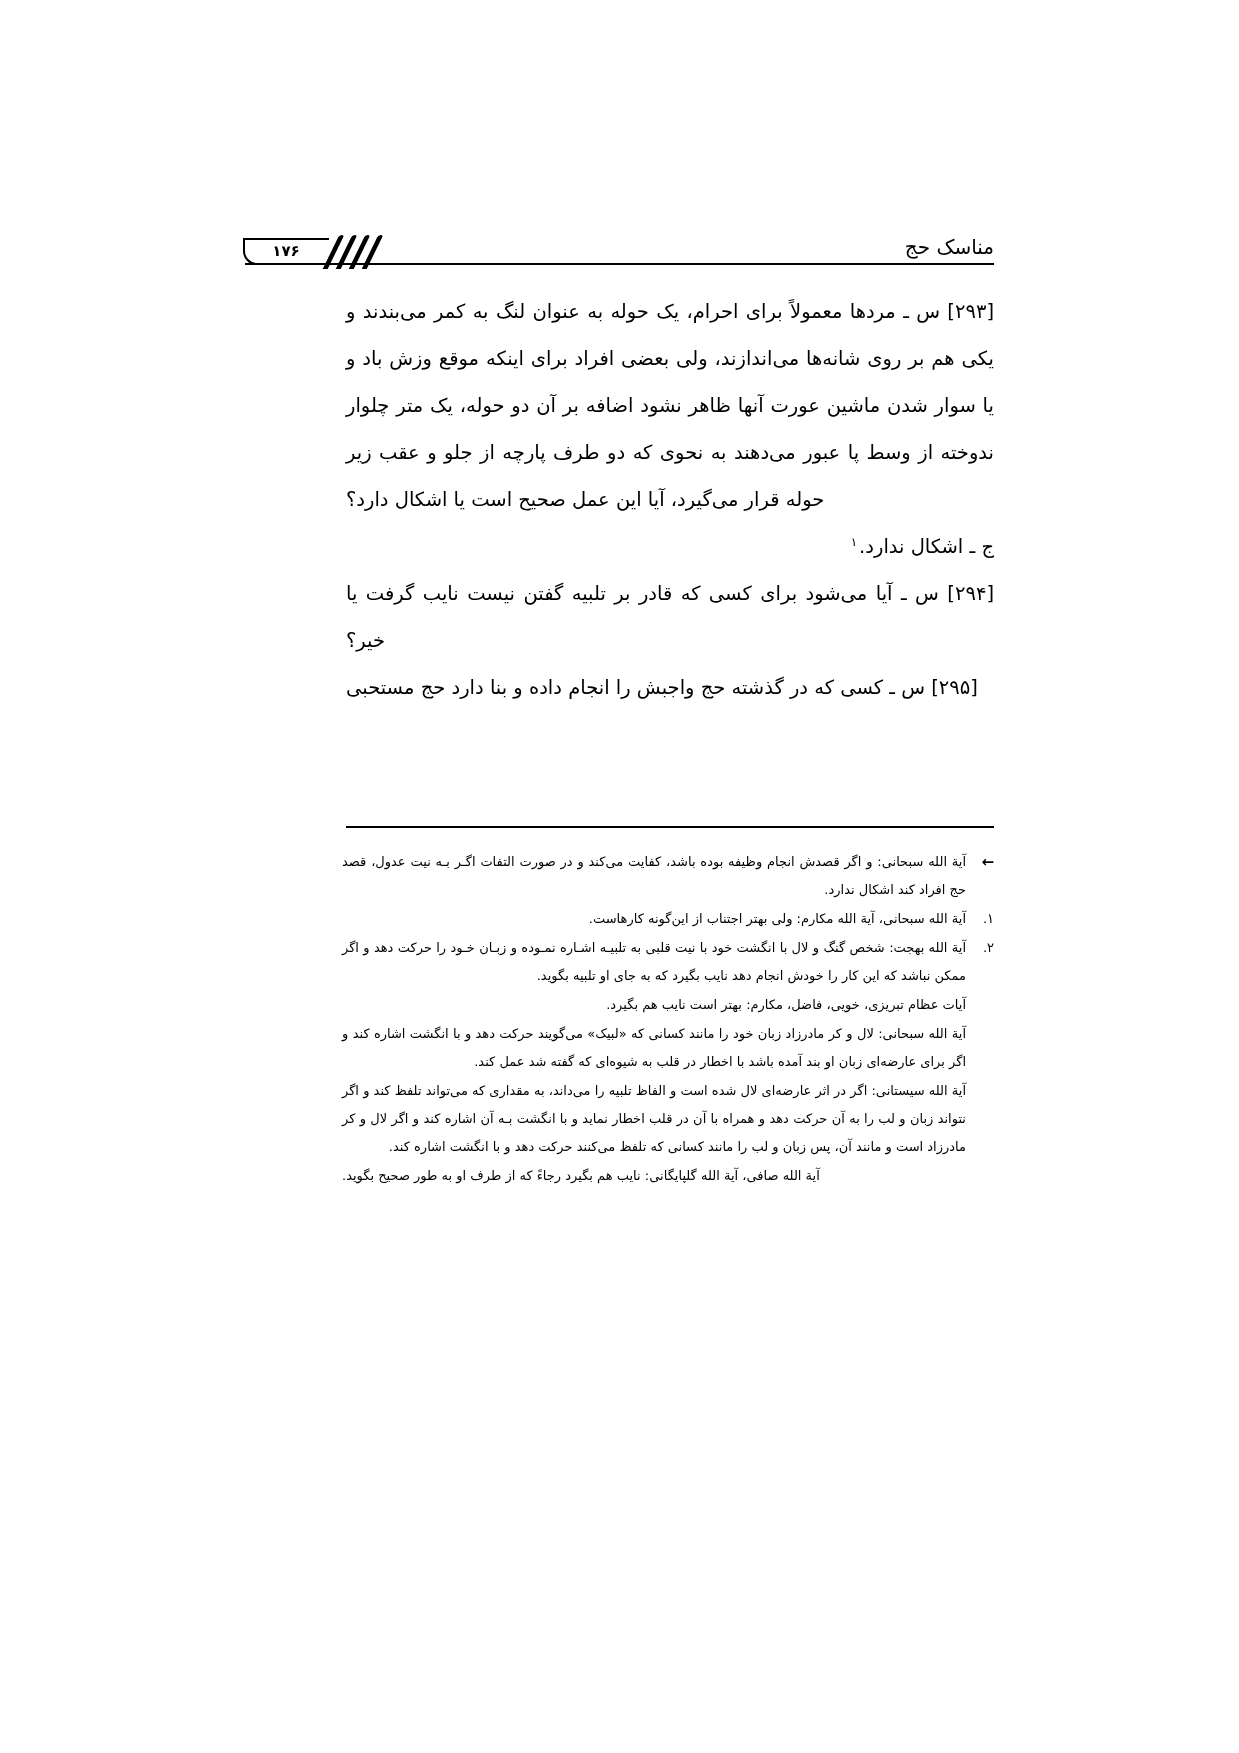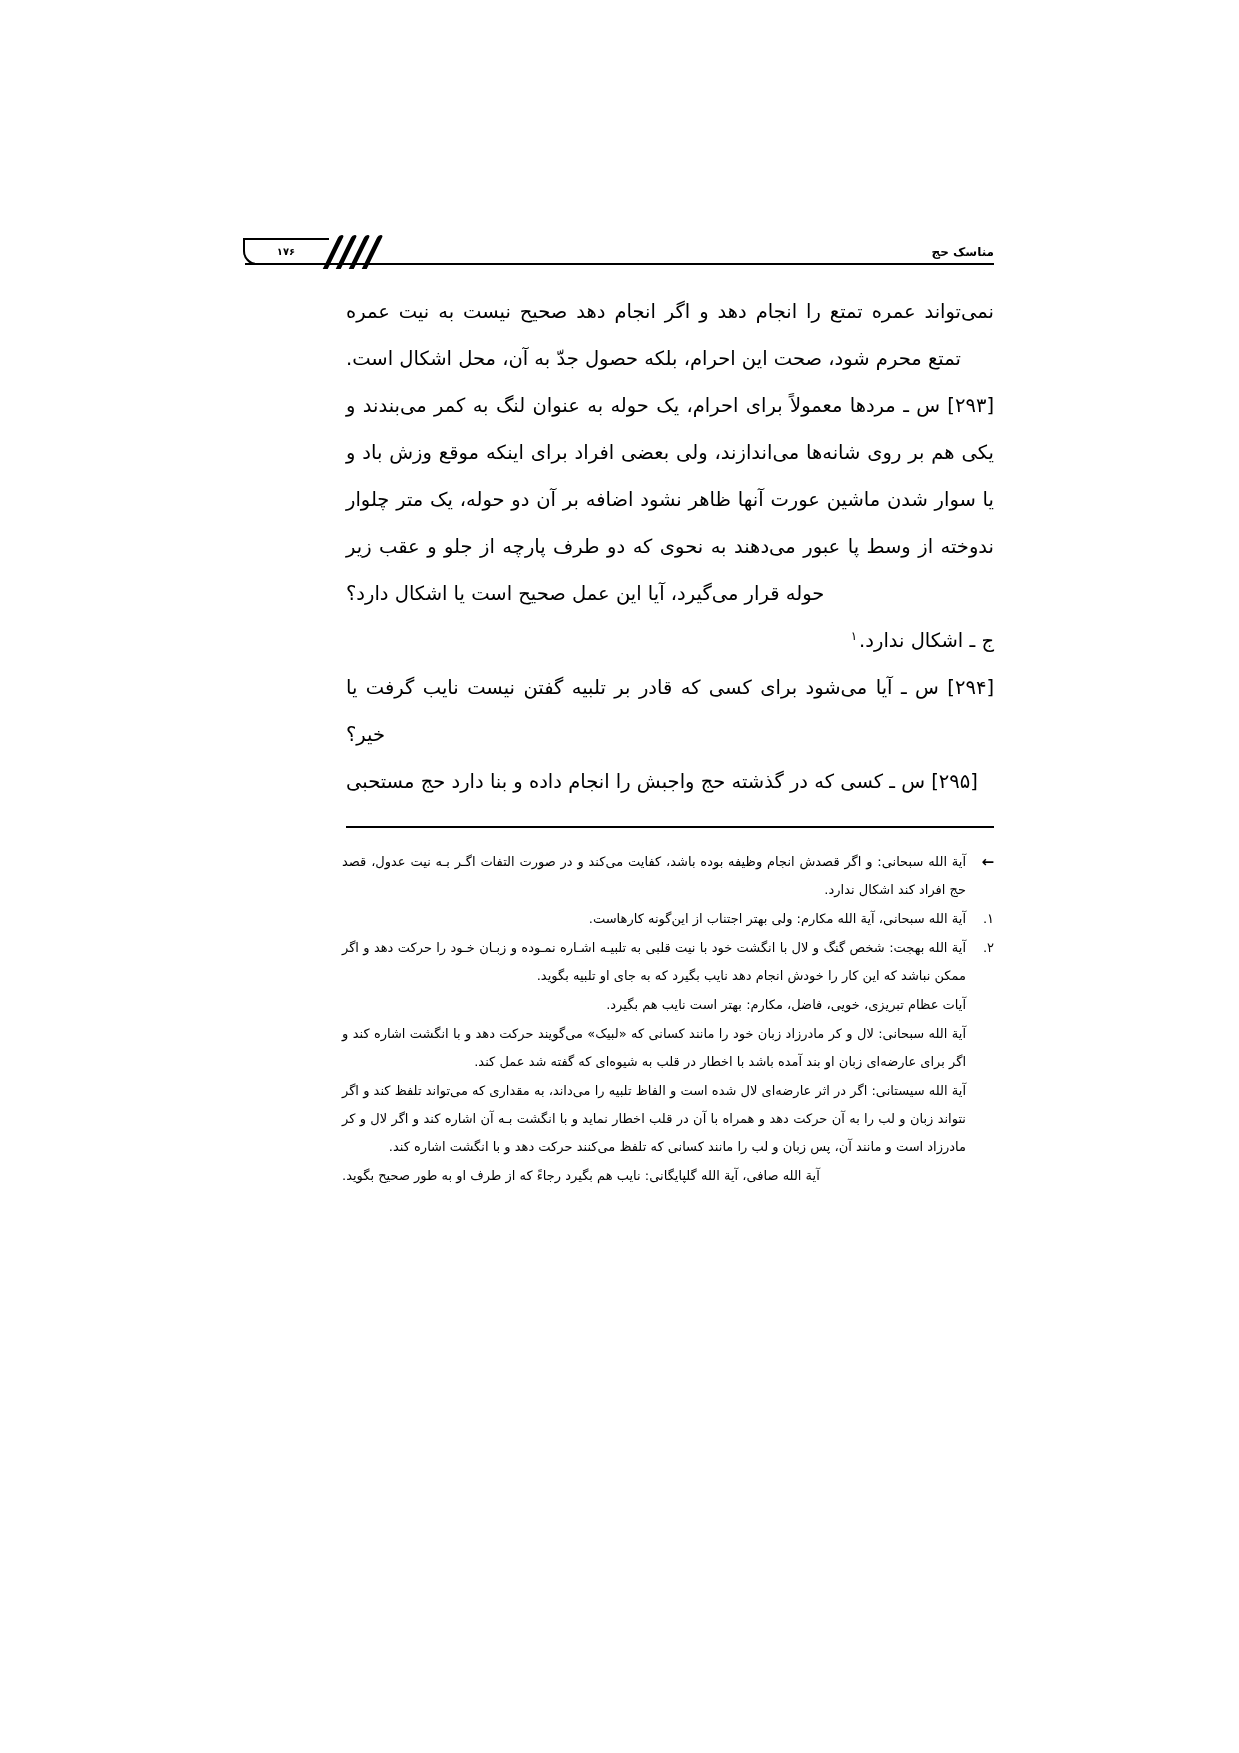--- a/index.html
+++ b/index.html
@@ -28,22 +28,22 @@
     position: absolute;
     top: 228px;
     right: 245px;
     left: 245px;
     height: 40px;
   }
   .runhead-title {
     position: absolute;
     right: 0;
     bottom: 9px;
-    font-size: 12px;
-    font-weight: 700;
+    font-size: 20px;
+    font-weight: 400;
     letter-spacing: 0.3px;
     white-space: nowrap;
   }
   .runhead-rule {
     position: absolute;
     left: 0;
     right: 0;
     bottom: 3px;
     height: 2px;
     background: #000;
@@ -68,21 +68,21 @@
     box-sizing: border-box;
   }
   .folio-num {
     position: absolute;
     left: 0;
     bottom: 6px;
     width: 86px;
     height: 27px;
     line-height: 27px;
     text-align: center;
-    font-size: 10px;
+    font-size: 15px;
     font-weight: 700;
   }
   .slash {
     position: absolute;
     bottom: 2px;
     width: 5px;
     height: 34px;
     background: #000;
     transform: skewX(-26deg);
     border-radius: 3px 3px 0 0;
@@ -178,21 +178,20 @@
       <div class="slash s2"></div>
       <div class="slash s3"></div>
       <div class="slash s4"></div>
       <div class="folio-box"></div>
       <div class="folio-num">۱۷۶</div>
     </div>
   </div>
 
   <div class="body">
 
-    <p class="para jl">نمی‌تواند عمره تمتع را انجام دهد و اگر انجام دهد صحیح نیست به نیت عمره تمتع محرم شود، صحت این احرام، بلکه حصول جدّ به آن، محل اشکال است.</p>
 
     <p class="para jl">[۲۹۳] س ـ مردها معمولاً برای احرام، یک حوله به عنوان لنگ به کمر می‌بندند و یکی هم بر روی شانه‌ها می‌اندازند، ولی بعضی افراد برای اینکه موقع وزش باد و یا سوار شدن ماشین عورت آنها ظاهر نشود اضافه بر آن دو حوله، یک متر چلوار ندوخته از وسط پا عبور می‌دهند به نحوی که دو طرف پارچه از جلو و عقب زیر حوله قرار می‌گیرد، آیا این عمل صحیح است یا اشکال دارد؟</p>
 
     <p class="para"><span>ج ـ اشکال ندارد.</span><sup class="fn">۱</sup></p>
 
     <p class="para jl">[۲۹۴] س ـ آیا می‌شود برای کسی که قادر بر تلبیه گفتن نیست نایب گرفت یا خیر؟</p>
 
 
     <p class="para jl">[۲۹۵] س ـ کسی که در گذشته حج واجبش را انجام داده و بنا دارد حج مستحبی</p>
   </div>

